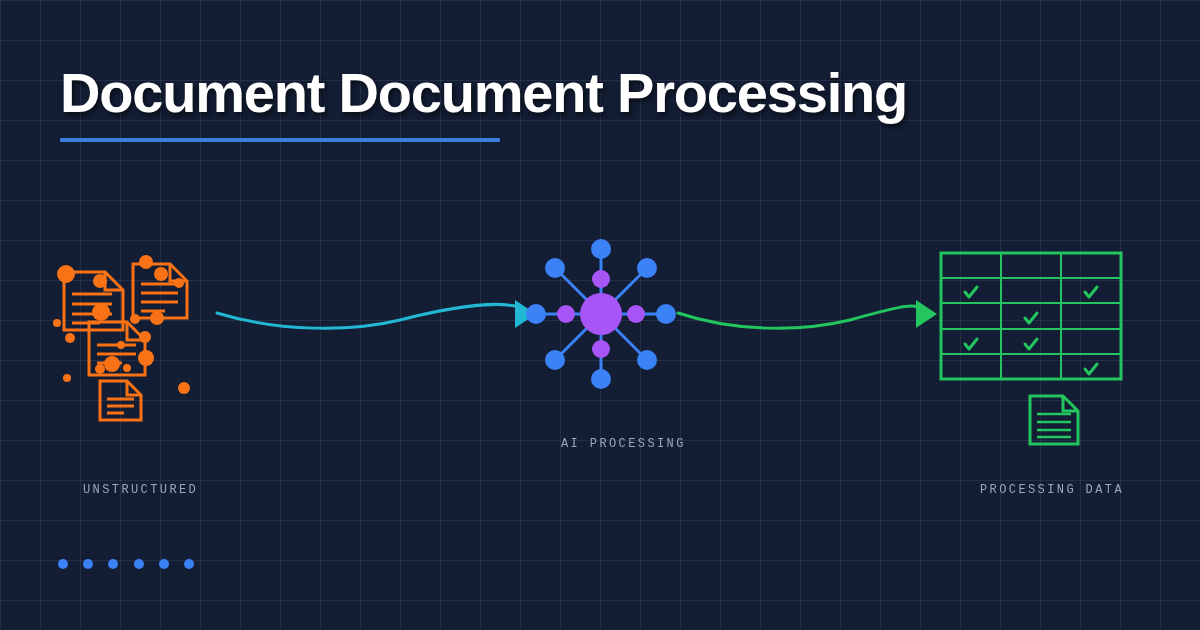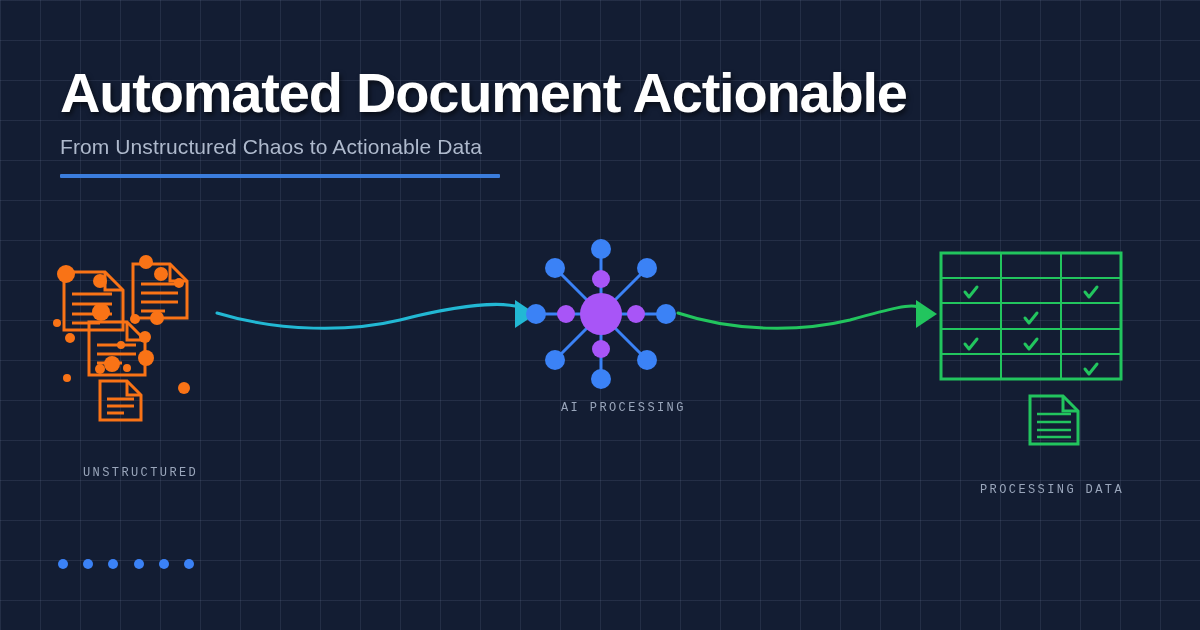--- a/index.html
+++ b/index.html
@@ -48,34 +48,33 @@
   
   #scene { position:absolute; left:0; top:0; width:1200px; height:630px; }
   .stage-label {
     position:absolute;
     font-family:"Liberation Mono", monospace;
     font-size:12px;
     letter-spacing:2.4px;
     color:#9aa6bb;
     white-space:nowrap;
   }
-  #label-unstructured { left:83px;  top:466px; }
-  #label-ai           { left:561px; top:401px; }
+  #label-unstructured { left:83px;  top:483px; }
+  #label-ai           { left:561px; top:437px; }
   #label-structured   { left:980px; top:483px; }
   svg { display:block; }
   #scene-svg { position:absolute; left:0; top:0; }
 </style>
 </head>
 <body>
 
 <div id="stage">
 
   <div id="header">
-    <div id="title">Automated Document Actionable</div>
-    <div id="subtitle">From Unstructured Chaos to Actionable Data</div>
+    <div id="title">Document Document Processing</div>
     <div id="accent-bar"></div>
   </div>
 
   <div id="scene">
 
     <svg id="scene-svg" width="1200" height="630" viewBox="0 0 1200 630">
 
       <g>
 
         <g>

